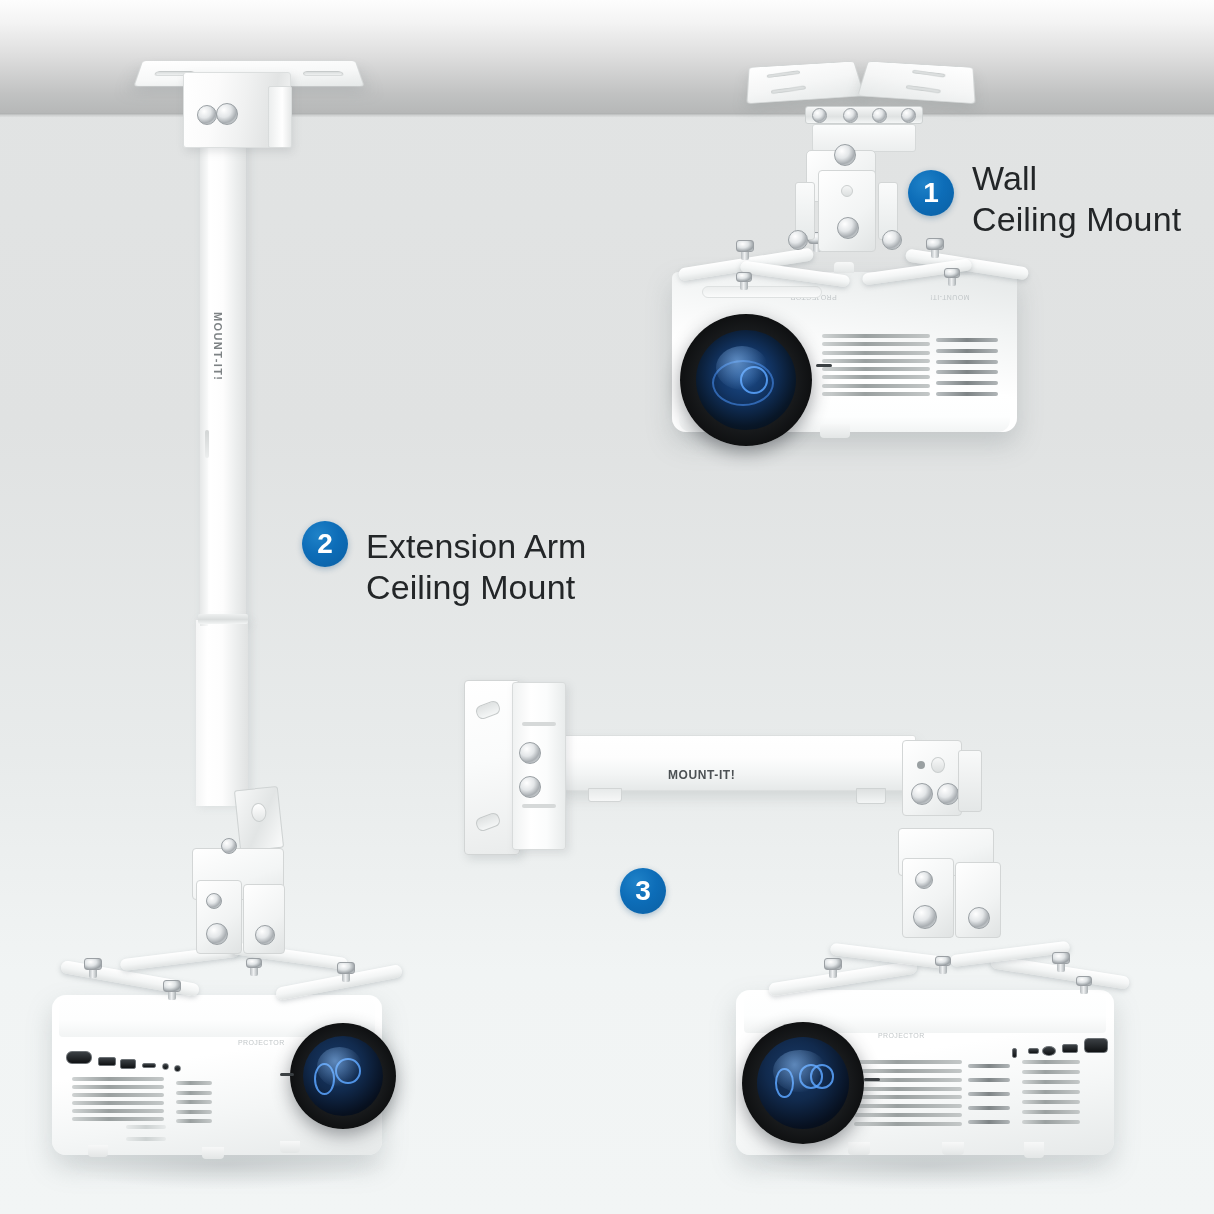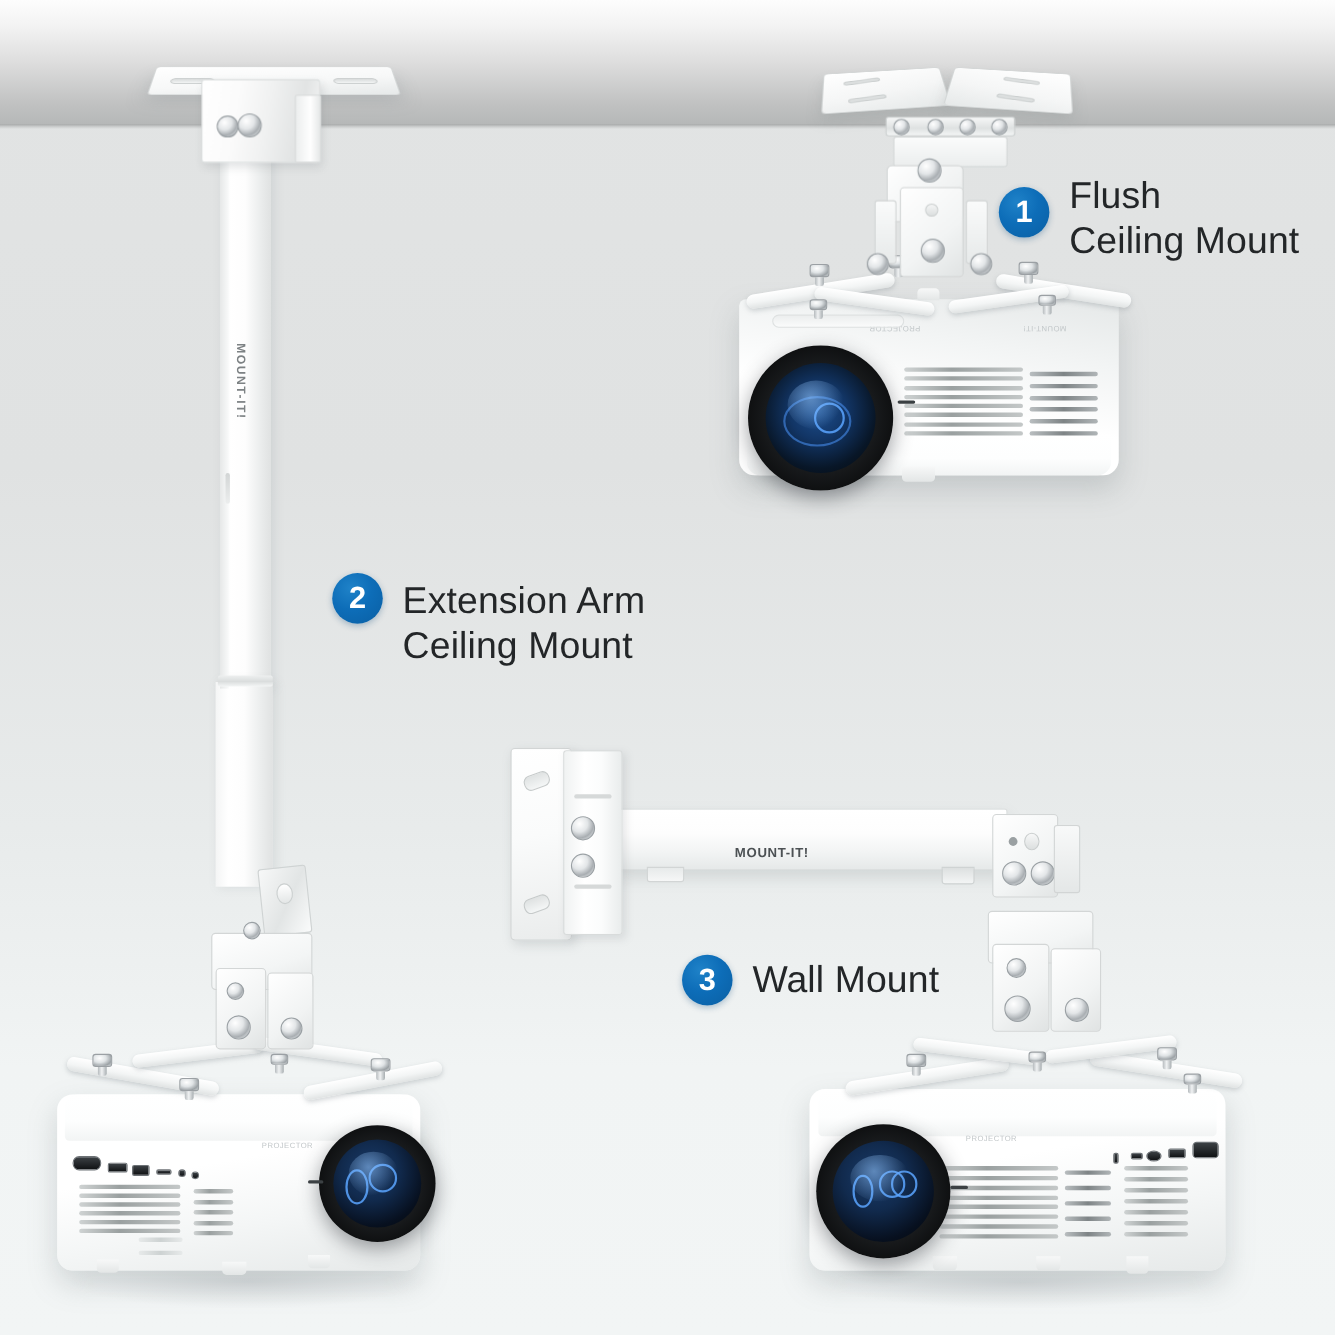--- a/index.html
+++ b/index.html
@@ -549,28 +549,27 @@
           <div class="lens-glint" style="left:18%;top:14%;width:58%;height:46%;"></div>
         </div>
       </div>
       <div style="position:absolute;left:128px;top:88px;width:16px;height:3px;background:#3b4043;border-radius:2px;z-index:3;"></div>
     </div>
     <div class="shadow-soft" style="left:748px;top:1142px;width:360px;height:48px;z-index:10;"></div>
   </div>
 
   <div class="callout" style="left:908px;top:158px;width:300px;height:90px;z-index:50;">
     <div class="badge" style="left:0;top:12px;width:46px;height:46px;font-size:28px;">1</div>
-    <div class="text" style="left:64px;top:0;">Flush
+    <div class="text" style="left:64px;top:0;">Wall
 Ceiling Mount</div>
   </div>
 
   <div class="callout" style="left:302px;top:510px;width:320px;height:90px;z-index:50;">
     <div class="badge" style="left:0;top:11px;width:46px;height:46px;font-size:28px;">2</div>
     <div class="text" style="left:64px;top:16px;">Extension Arm
 Ceiling Mount</div>
   </div>
 
   <div class="callout" style="left:620px;top:868px;width:270px;height:54px;z-index:50;">
     <div class="badge" style="left:0;top:0;width:46px;height:46px;font-size:28px;">3</div>
-    <div class="text" style="left:64px;top:3px;">Wall Mount</div>
   </div>
 
 </div>
 
 </body></html>

